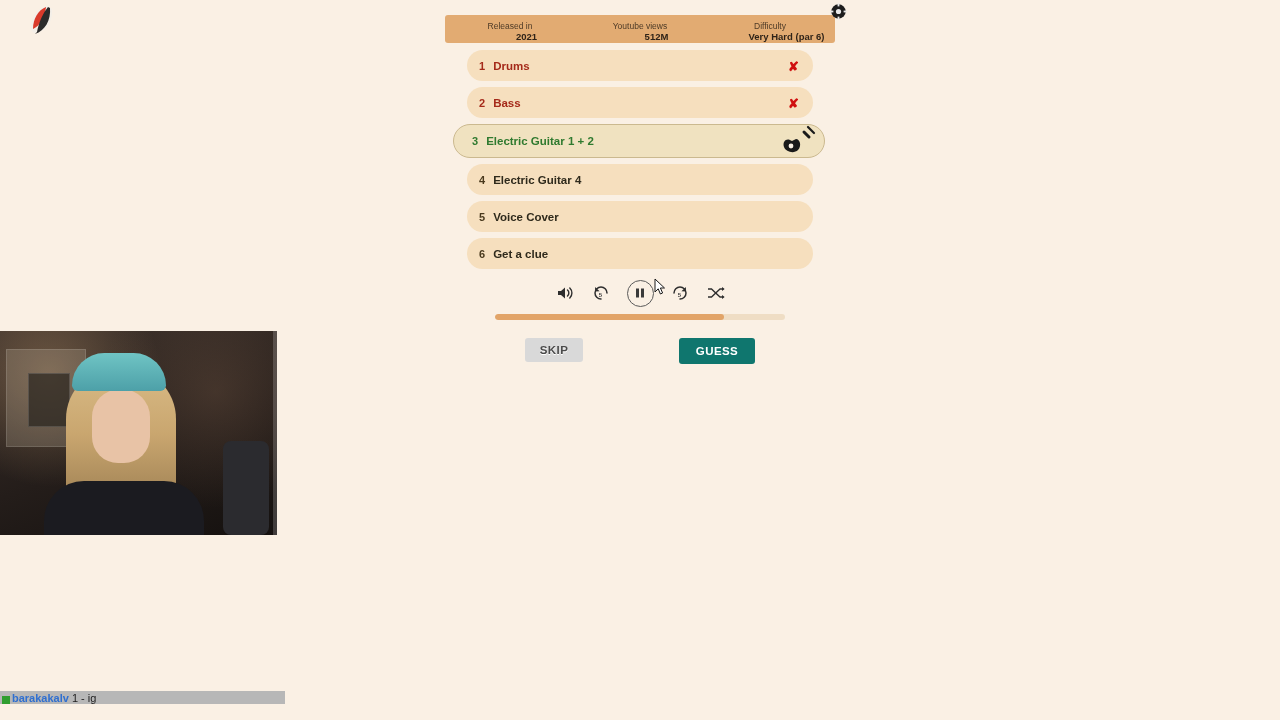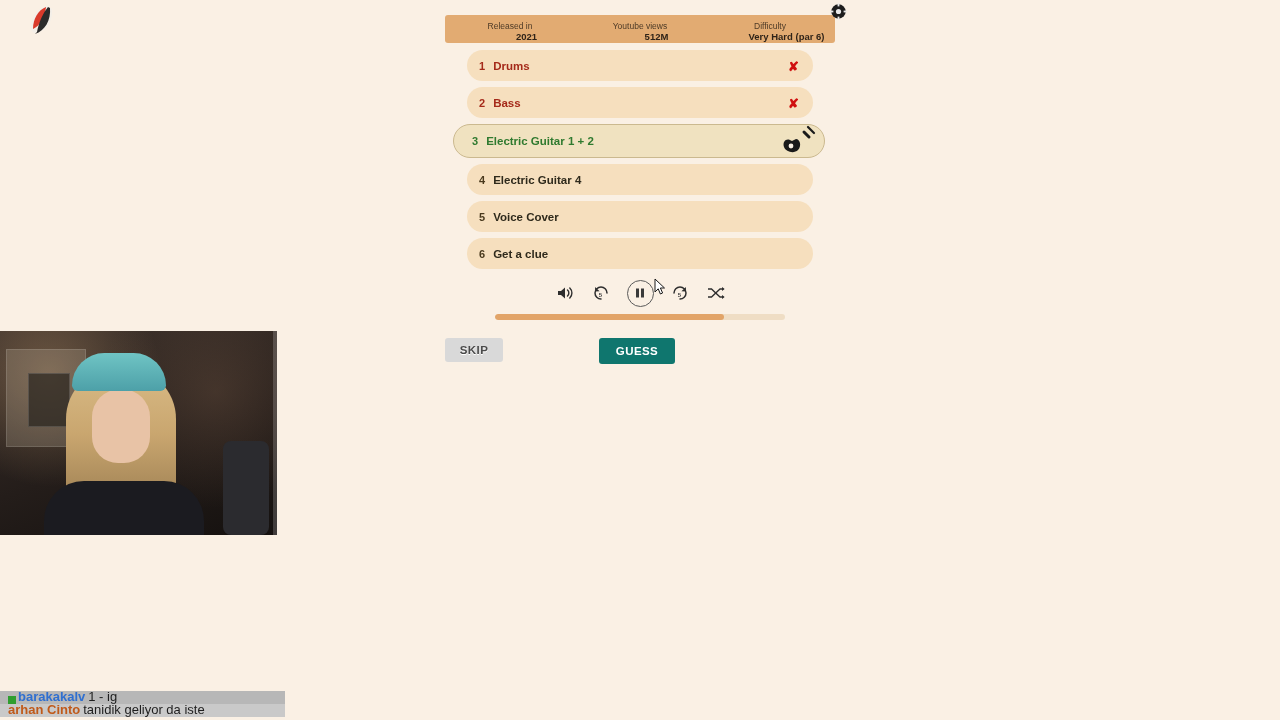--- a/index.html
+++ b/index.html
@@ -210,21 +210,21 @@
   .progress-fill {
     height: 100%;
     background: #e2a468;
     border-radius: 3px;
   }
 
   
   .actions {
     margin-top: 18px;
     display: flex;
-    justify-content: flex-start;
+    justify-content: center;
     gap: 60px;
   }
   .btn {
     border: none;
     border-radius: 3px;
     font-size: 11.5px;
     font-weight: bold;
     letter-spacing: .4px;
     cursor: pointer;
     font-family: "Liberation Sans", sans-serif;
@@ -339,22 +339,22 @@
     position: absolute;
     left: 0;
     top: 691px;
     width: 285px;
   }
   .chat-line {
     height: 13px;
     background: #b7b7b7;
     display: flex;
     align-items: flex-end;
-    font-size: 13px;
-    padding-left: 8px;
+    font-size: 11px;
+    padding-left: 2px;
     box-sizing: border-box;
     overflow: hidden;
     white-space: nowrap;
   }
   .chat-line.alt { background: #c9c9c9; }
   .chat-badge {
     display: inline-block;
     width: 8px;
     height: 8px;
     background: #2f9e2f;
@@ -519,17 +519,13 @@
   <div class="body"></div>
   <div class="cam-edge"></div>
 </div>
 
 <div class="chat">
   <div class="chat-line">
     <span class="chat-badge"></span>
     <span class="chat-user">barakakalv</span>
     <span class="chat-text">1 - ig</span>
   </div>
-  <div class="chat-line alt">
-    <span class="chat-user orange">arhan Cinto</span>
-    <span class="chat-text">tanidik geliyor da iste</span>
-  </div>
 </div>
 
 </body></html>

